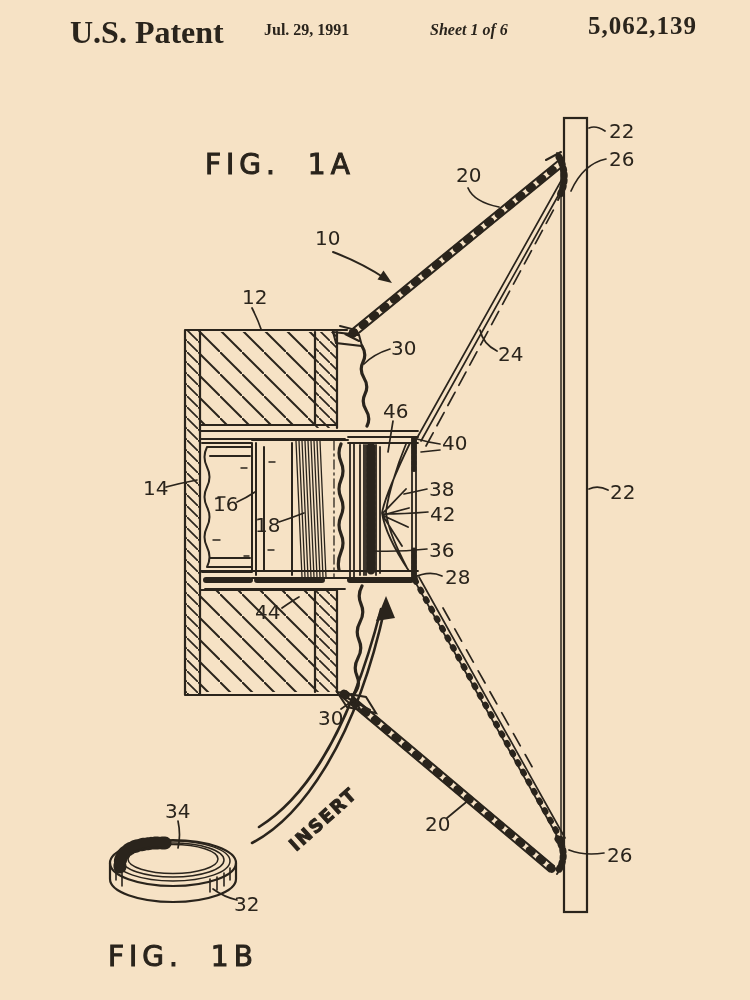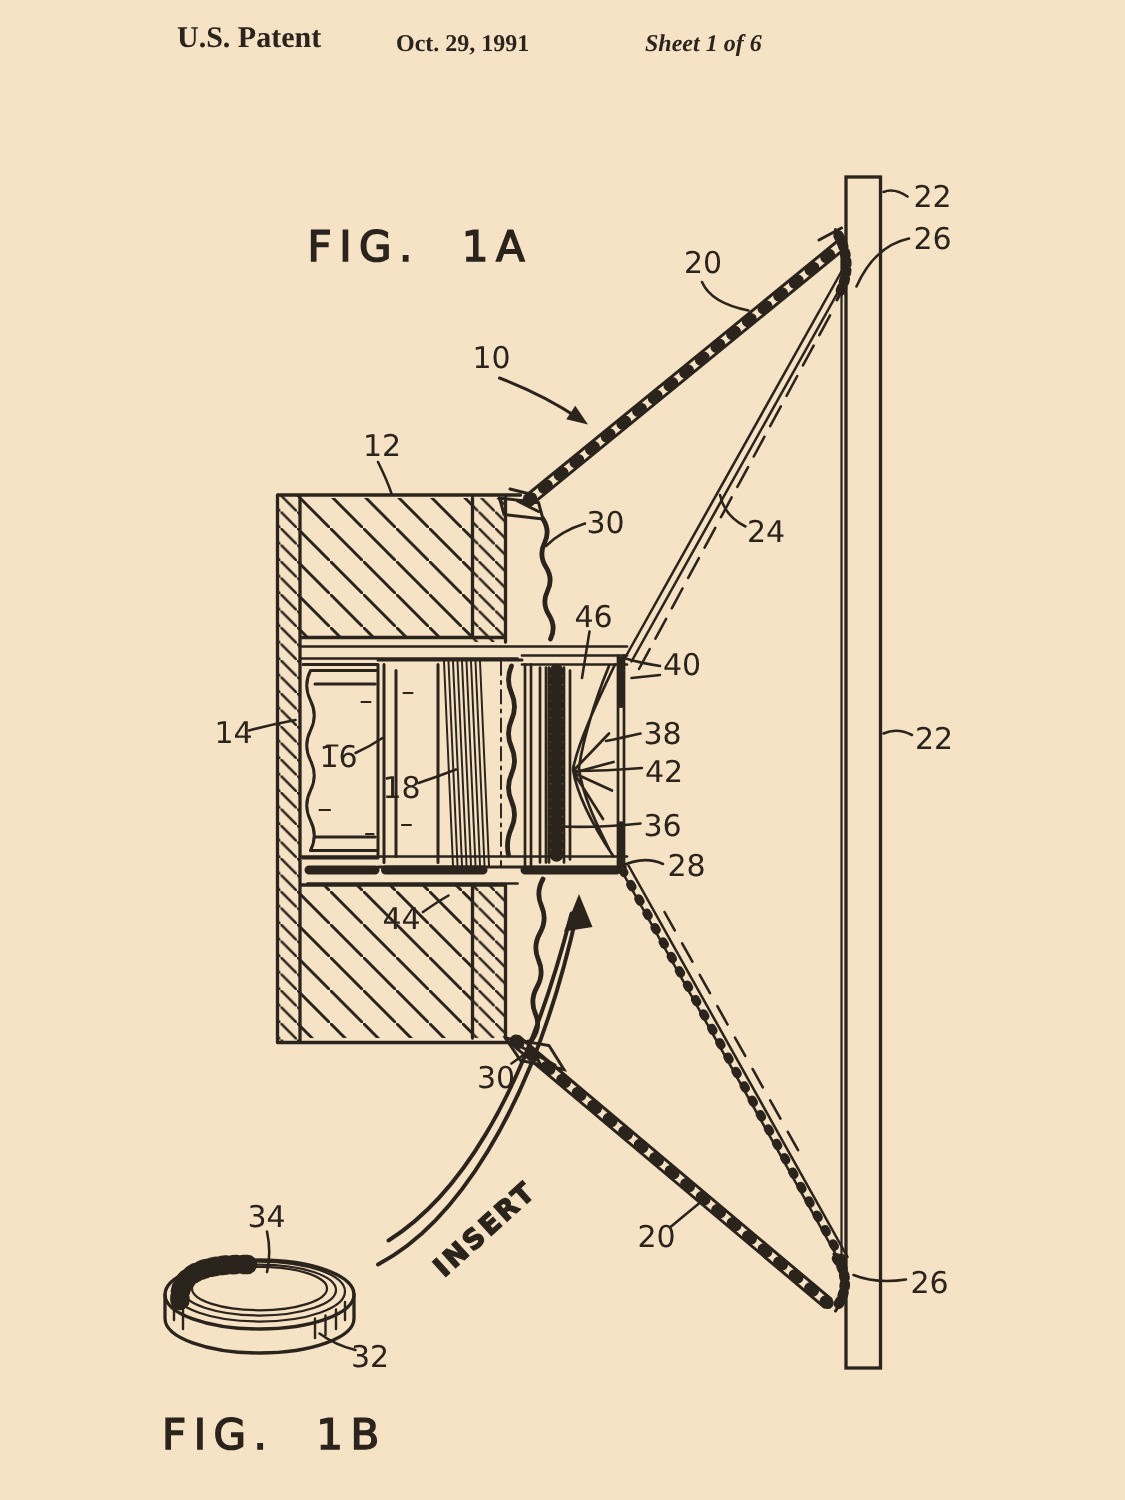--- a/index.html
+++ b/index.html
@@ -2,37 +2,38 @@
 <html><head>
 <meta charset="utf-8">
 <style>
   html,body{margin:0;padding:0;background:#e8e0d4;}
   .page{
     position:relative;width:750px;height:1000px;margin:0 auto;
     background:#f6e2c5;overflow:hidden;
     font-family:"Liberation Serif", serif;color:#2a241c;
   }
   .hdr{position:absolute;white-space:nowrap;font-weight:bold;}
-  .hdr-title{left:70px;top:14px;font-size:20px;margin-left:48px;}
+  .hdr-title{left:70px;top:14px;font-size:32px;}
   .hdr-date{left:264px;top:21px;font-size:16px;}
   .hdr-sheet{left:430px;top:21px;font-size:16px;font-style:italic;}
   .hdr-num{left:588px;top:12px;font-size:25px;letter-spacing:1px;}
   svg{position:absolute;left:0;top:0;}
   .ref{font-family:"DejaVu Sans",sans-serif;font-size:20px;fill:#2a241c;}
   .figlab{font-family:"DejaVu Sans",sans-serif;font-size:28px;fill:#2a241c;letter-spacing:5px;word-spacing:14px;}
   .insert{font-family:"DejaVu Sans",sans-serif;font-size:18px;font-weight:bold;fill:#2a241c;letter-spacing:2px;}
 </style>
 </head>
 <body>
 
 <div class="page">
 
   <div class="hdr hdr-title">U.S. Patent</div>
-  <div class="hdr hdr-date">Oct. 29, 1991</div>
+  <div class="hdr hdr-date">Jul. 29, 1991</div>
   <div class="hdr hdr-sheet">Sheet 1 of 6</div>
+  <div class="hdr hdr-num">5,062,139</div>
 
   <svg width="750" height="1000" viewBox="0 0 750 1000">
     <defs>
       <pattern id="hWide" width="22" height="22" patternUnits="userSpaceOnUse">
         <path d="M0,0 L22,22" stroke="#2a241c" stroke-width="2"></path>
       </pattern>
       <pattern id="hNarrow" width="11" height="11" patternUnits="userSpaceOnUse">
         <path d="M0,0 L11,11" stroke="#2a241c" stroke-width="1.7"></path>
       </pattern>
     </defs>

